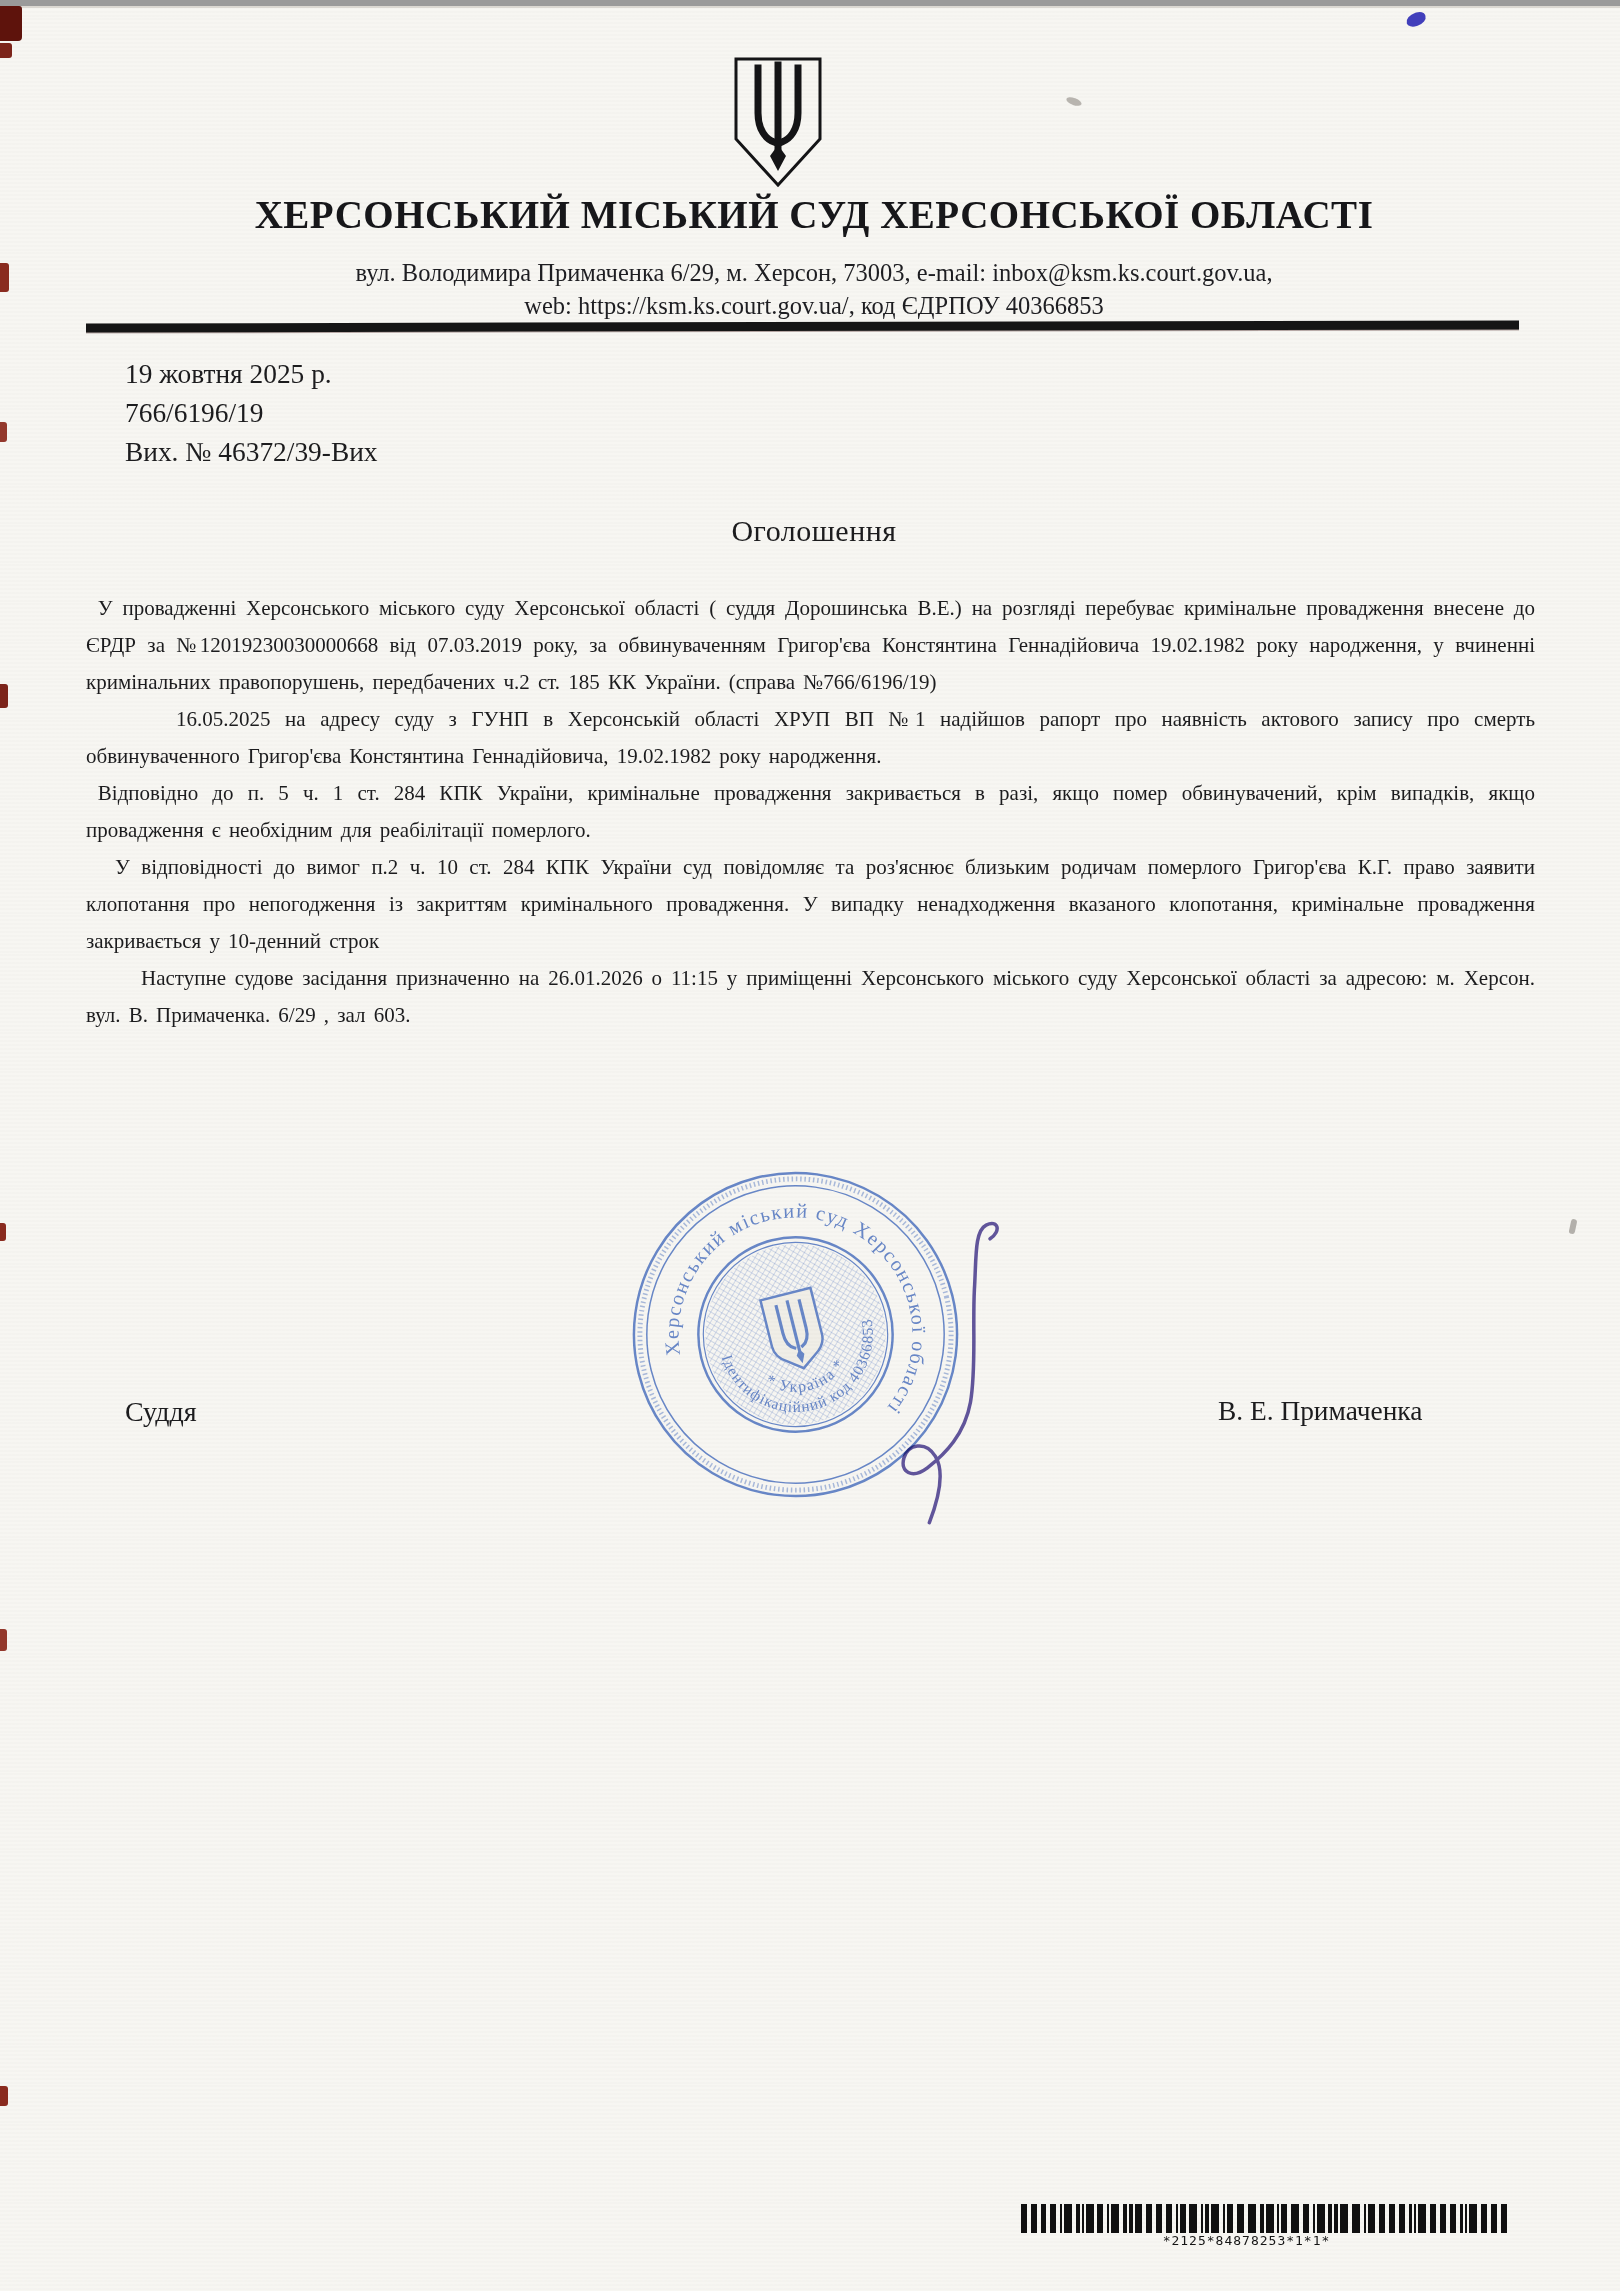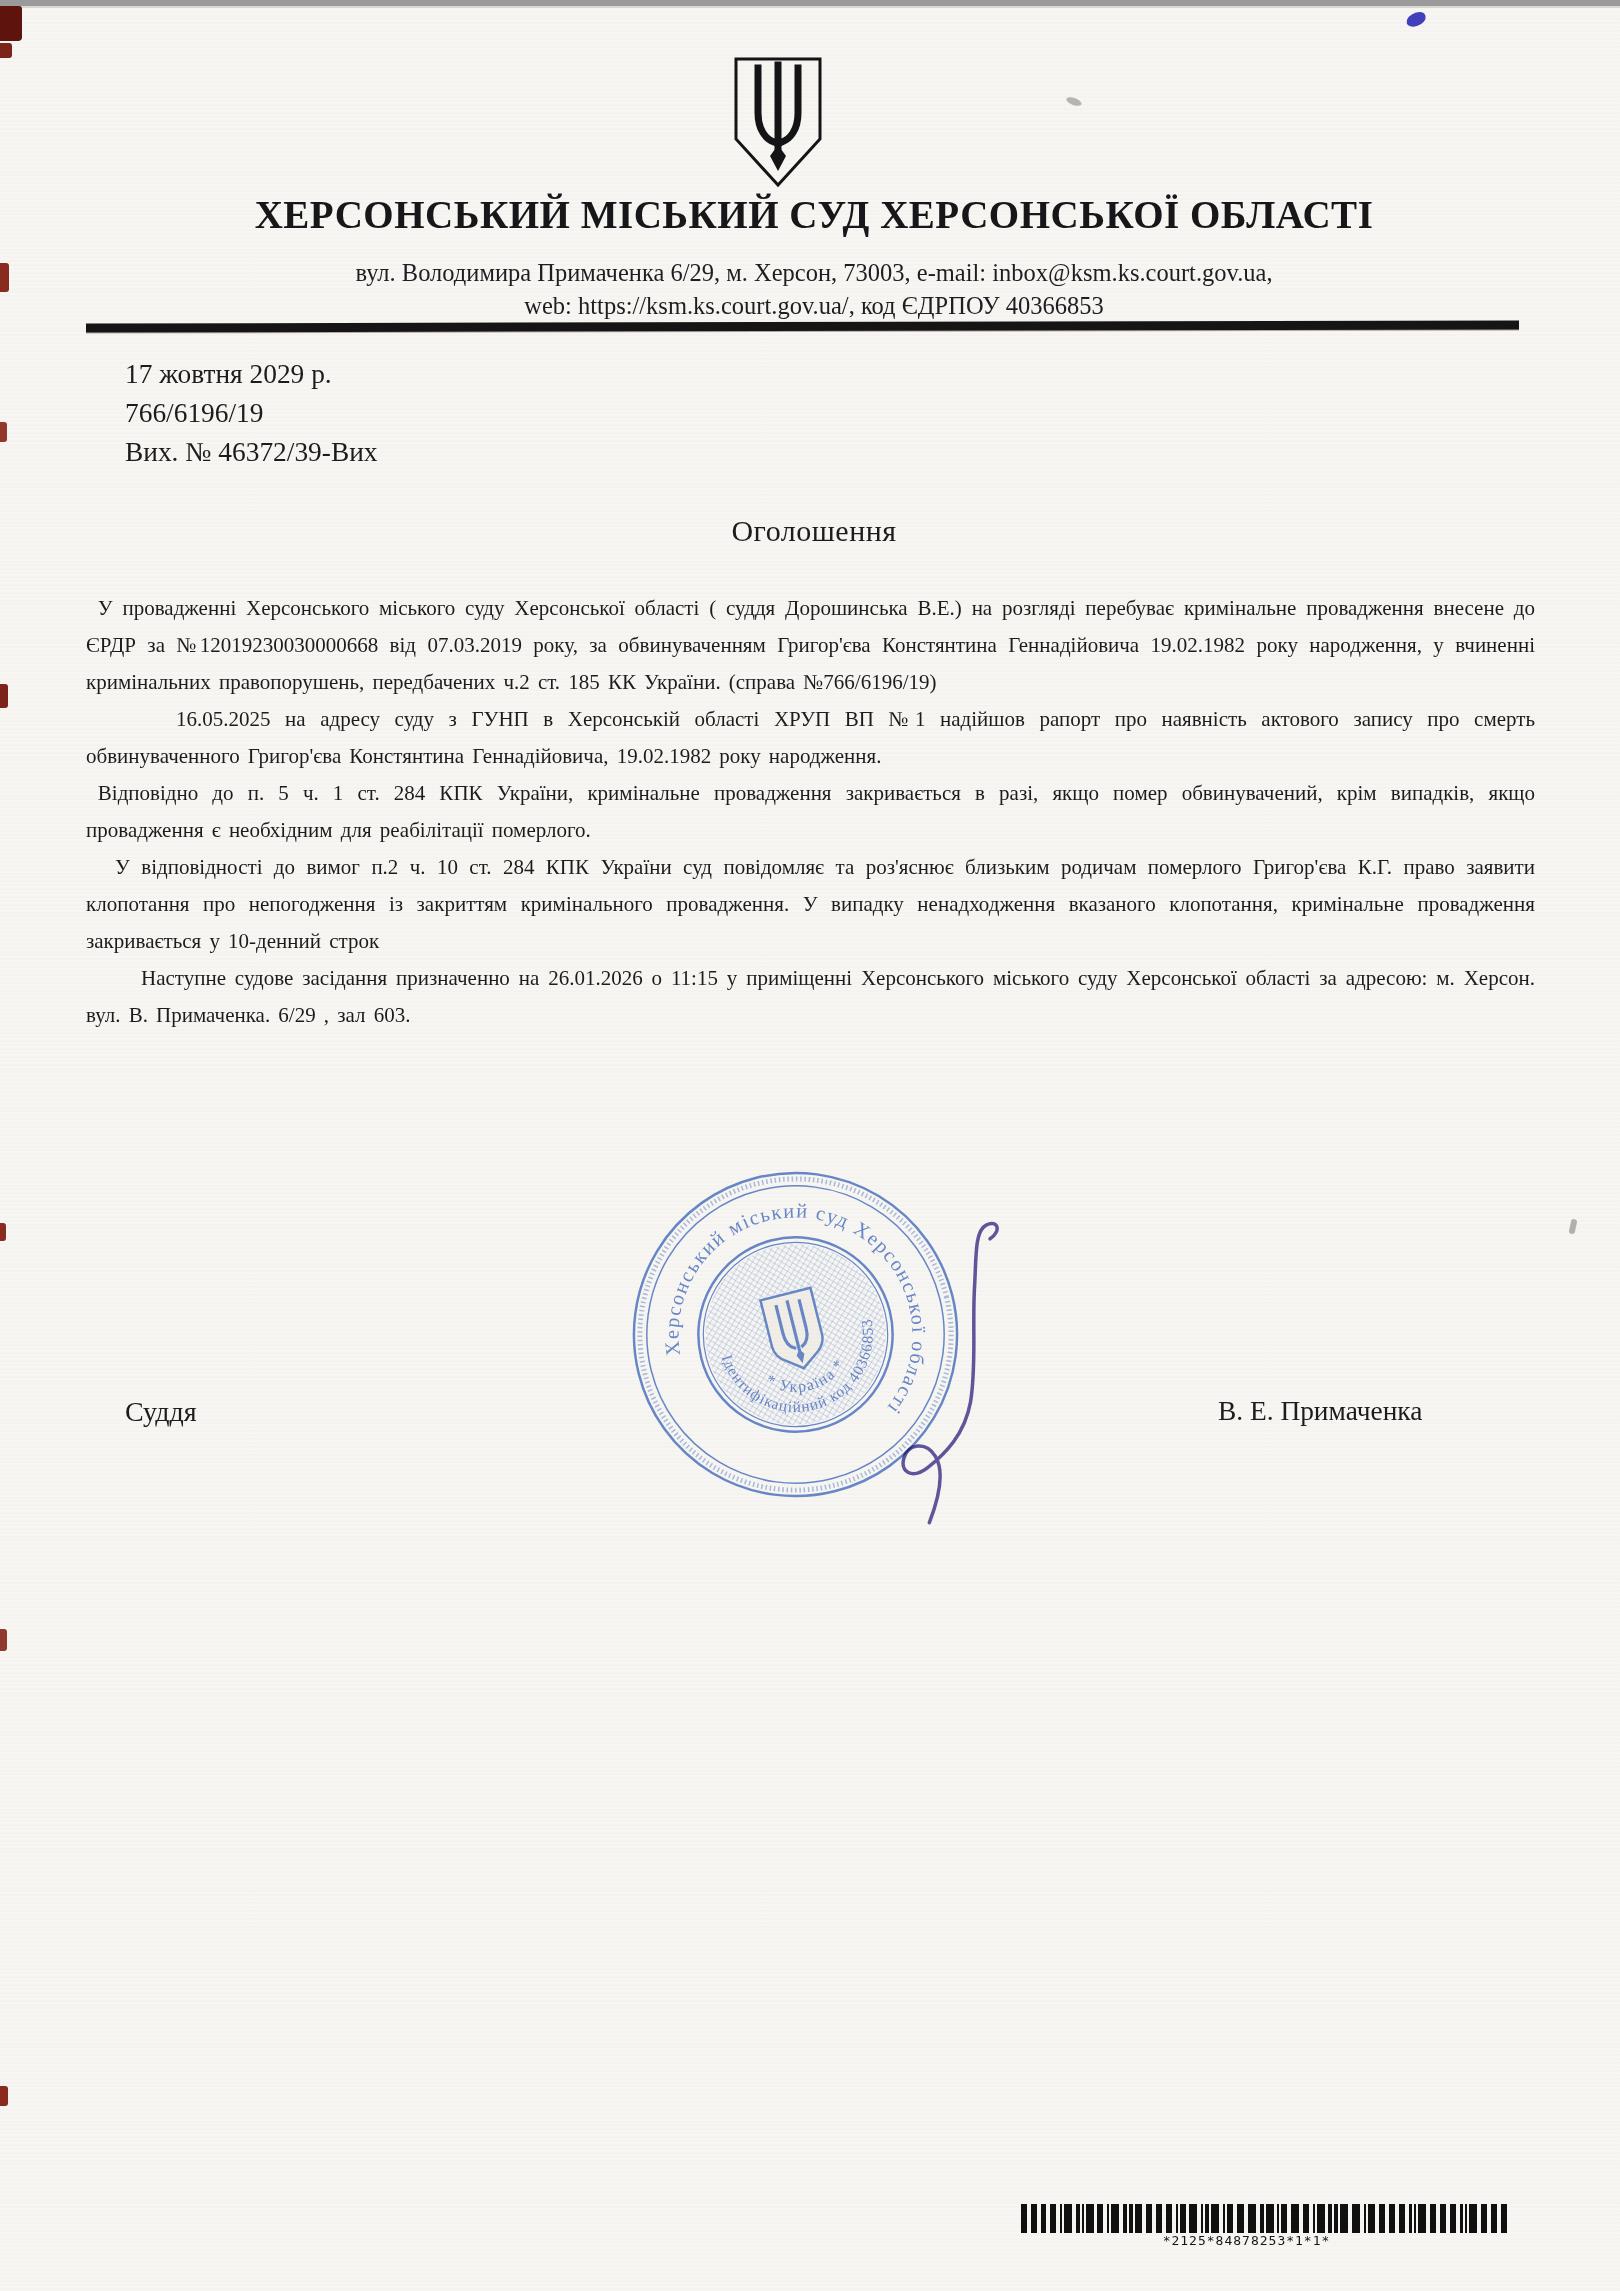--- a/index.html
+++ b/index.html
@@ -91,21 +91,21 @@
     </g>
     <path d="M50,90 L42,101 L50,116 L58,101 Z" fill="#141416"></path>
   </svg>
 
   <div class="court-name">ХЕРСОНСЬКИЙ МІСЬКИЙ СУД ХЕРСОНСЬКОЇ ОБЛАСТІ</div>
   <div class="addr addr1">вул. Володимира Примаченка  6/29, м. Херсон, 73003, e-mail: inbox@ksm.ks.court.gov.ua,</div>
   <div class="addr addr2">web: https://ksm.ks.court.gov.ua/, код ЄДРПОУ 40366853</div>
   <div class="header-rule"></div>
 
   <div class="ref-block">
-    <div>17 жовтня 2029 р.</div>
+    <div>19 жовтня 2025 р.</div>
     <div>766/6196/19</div>
     <div>Вих. № 46372/39-Вих</div>
   </div>
 
   <div class="doc-title">Оголошення</div>
 
   <div class="body-text">
     <p class="ind-sm">У провадженні Херсонського міського суду Херсонської області ( суддя Дорошинська В.Е.) на розгляді перебуває кримінальне провадження внесене до ЄРДР за №12019230030000668 від 07.03.2019 року, за обвинуваченням Григор'єва Констянтина Геннадійовича 19.02.1982 року народження, у вчиненні кримінальних правопорушень, передбачених ч.2 ст. 185 КК України. (справа №766/6196/19)</p>
     <p class="ind-xl">16.05.2025 на адресу суду з ГУНП в Херсонській області ХРУП ВП №1 надійшов рапорт про наявність актового запису про смерть обвинуваченного Григор'єва Констянтина Геннадійовича, 19.02.1982 року народження.</p>
     <p class="ind-sm">Відповідно до п. 5 ч. 1 ст. 284 КПК України, кримінальне провадження закривається в разі, якщо помер обвинувачений, крім випадків, якщо провадження є необхідним для реабілітації померлого.</p>

